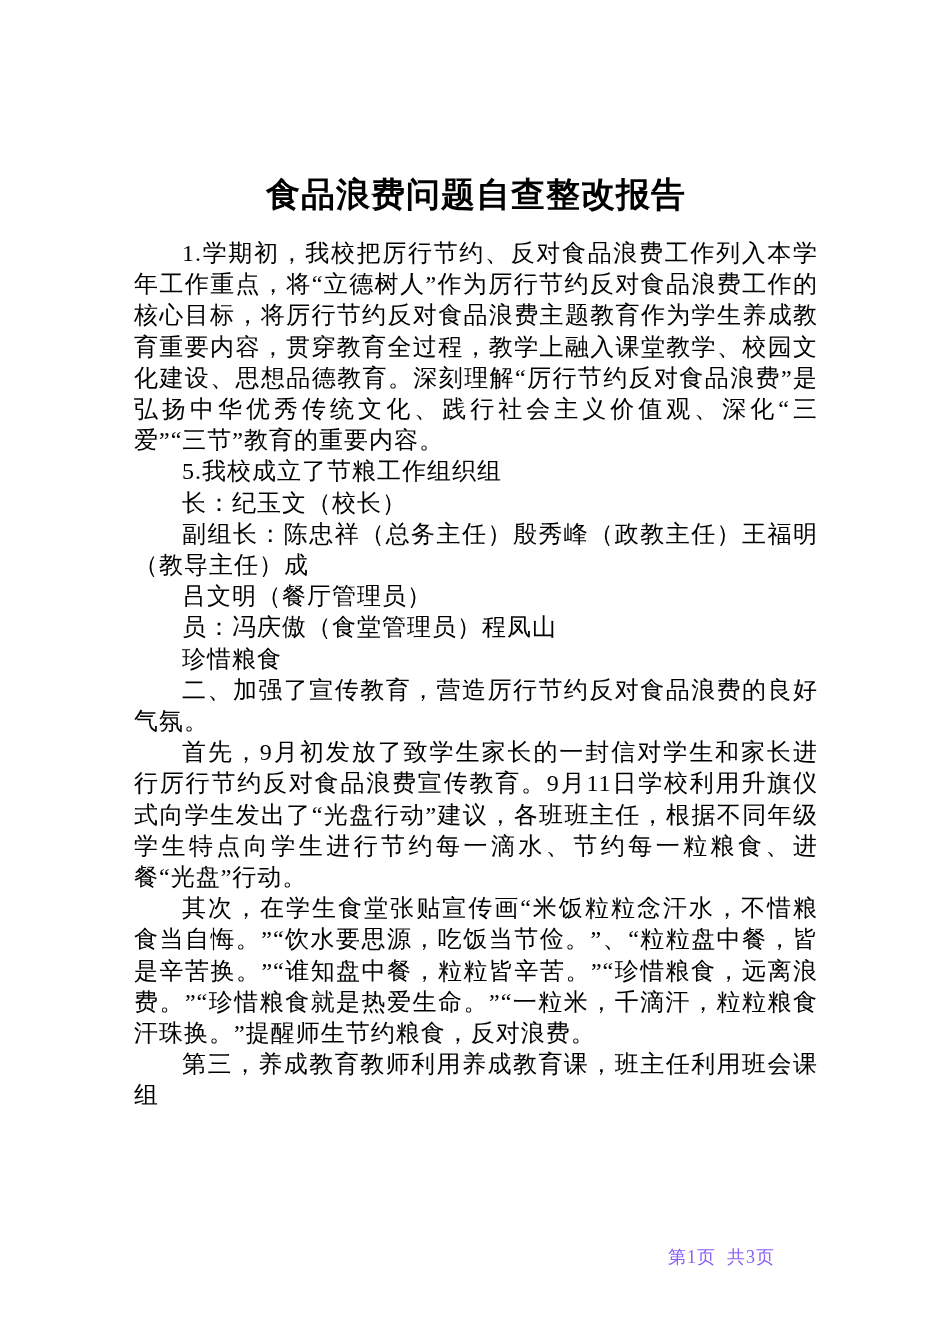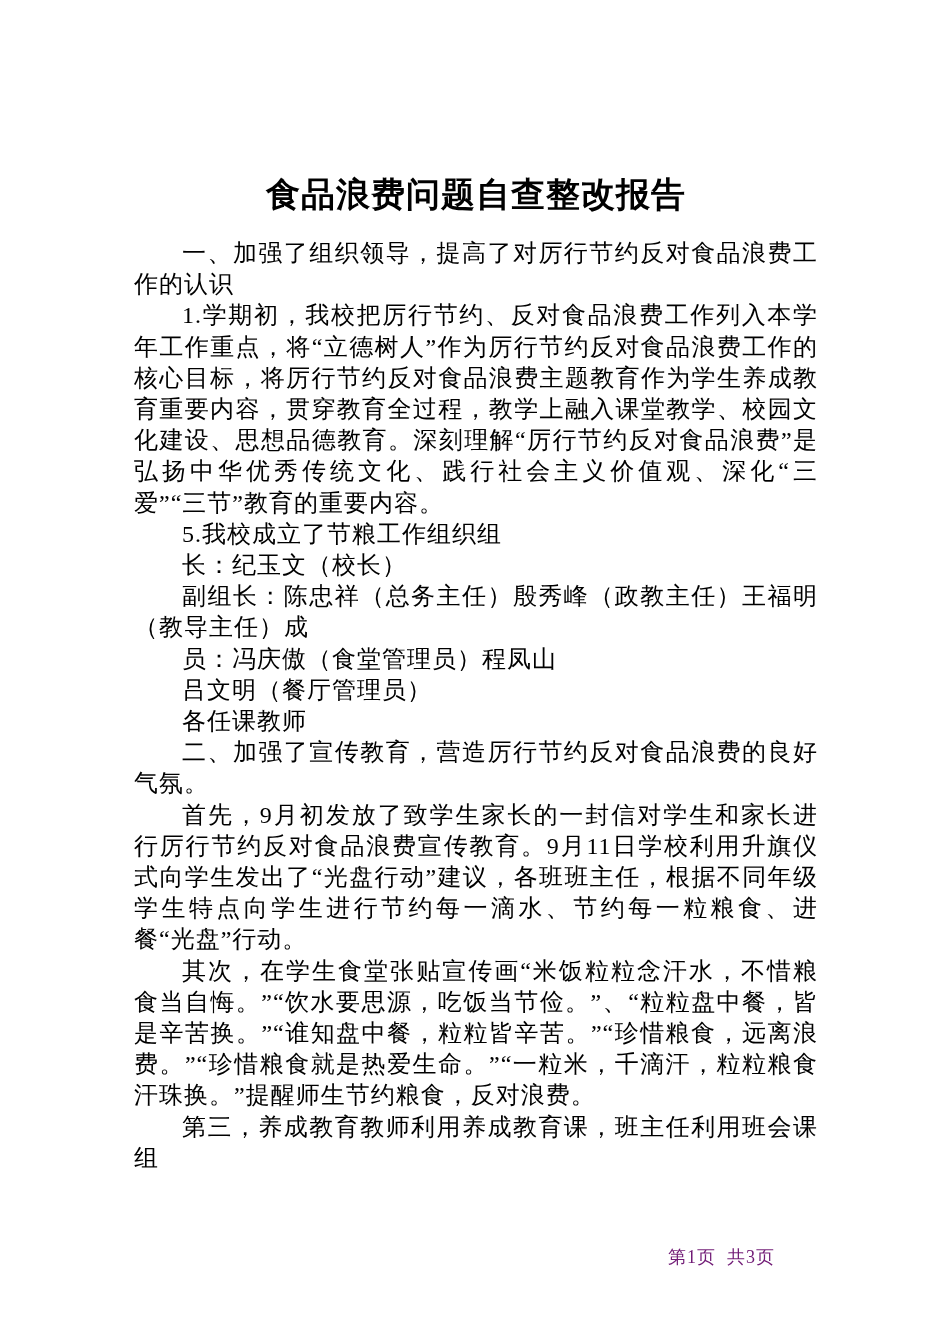--- a/index.html
+++ b/index.html
@@ -36,38 +36,37 @@
     text-indent: 2em;
     word-break: break-all;
   }
   .page-footer {
     position: absolute;
     top: 1224px;
     right: 175px;
     font-size: 18px;
     letter-spacing: 1px;
     white-space: pre;
-    color: #701a75;
+    color: #8b5cf6;
   }
 </style>
 </head>
 <body>
 
 <div class="page">
   <div class="doc-content">
     <h1 class="doc-title">食品浪费问题自查整改报告</h1>
     <div>
-        <p class="doc-para">一、加强了组织领导，提高了对厉行节约反对食品浪费工作的认识</p>
         <p class="doc-para">1.学期初，我校把厉行节约、反对食品浪费工作列入本学年工作重点，将“立德树人”作为厉行节约反对食品浪费工作的核心目标，将厉行节约反对食品浪费主题教育作为学生养成教育重要内容，贯穿教育全过程，教学上融入课堂教学、校园文化建设、思想品德教育。深刻理解“厉行节约反对食品浪费”是弘扬中华优秀传统文化、践行社会主义价值观、深化“三爱”“三节”教育的重要内容。</p>
         <p class="doc-para">5.我校成立了节粮工作组织组</p>
         <p class="doc-para">长：纪玉文（校长）</p>
         <p class="doc-para">副组长：陈忠祥（总务主任）殷秀峰（政教主任）王福明（教导主任）成</p>
+        <p class="doc-para">吕文明（餐厅管理员）</p>
         <p class="doc-para">员：冯庆傲（食堂管理员）程凤山</p>
-        <p class="doc-para">吕文明（餐厅管理员）</p>
-        <p class="doc-para">各任课教师</p>
+        <p class="doc-para">珍惜粮食</p>
         <p class="doc-para">二、加强了宣传教育，营造厉行节约反对食品浪费的良好气氛。</p>
         <p class="doc-para">首先，9月初发放了致学生家长的一封信对学生和家长进行厉行节约反对食品浪费宣传教育。9月11日学校利用升旗仪式向学生发出了“光盘行动”建议，各班班主任，根据不同年级学生特点向学生进行节约每一滴水、节约每一粒粮食、进餐“光盘”行动。</p>
         <p class="doc-para">其次，在学生食堂张贴宣传画“米饭粒粒念汗水，不惜粮食当自悔。”“饮水要思源，吃饭当节俭。”、“粒粒盘中餐，皆是辛苦换。”“谁知盘中餐，粒粒皆辛苦。”“珍惜粮食，远离浪费。”“珍惜粮食就是热爱生命。”“一粒米，千滴汗，粒粒粮食汗珠换。”提醒师生节约粮食，反对浪费。</p>
         <p class="doc-para">第三，养成教育教师利用养成教育课，班主任利用班会课组</p>
       </div>
   </div>
   <div class="page-footer">
     <span>第1页  共3页</span>
   </div>
 </div>

